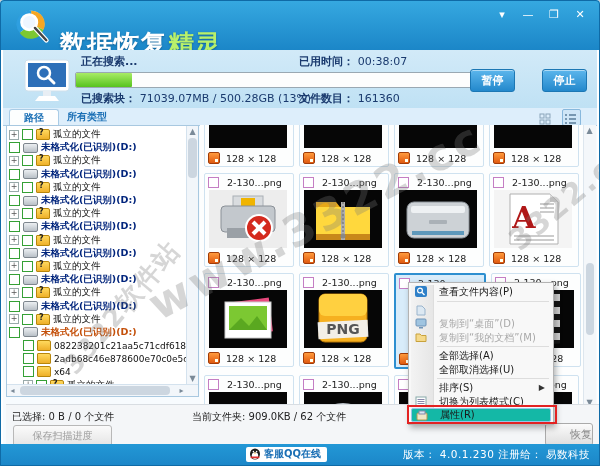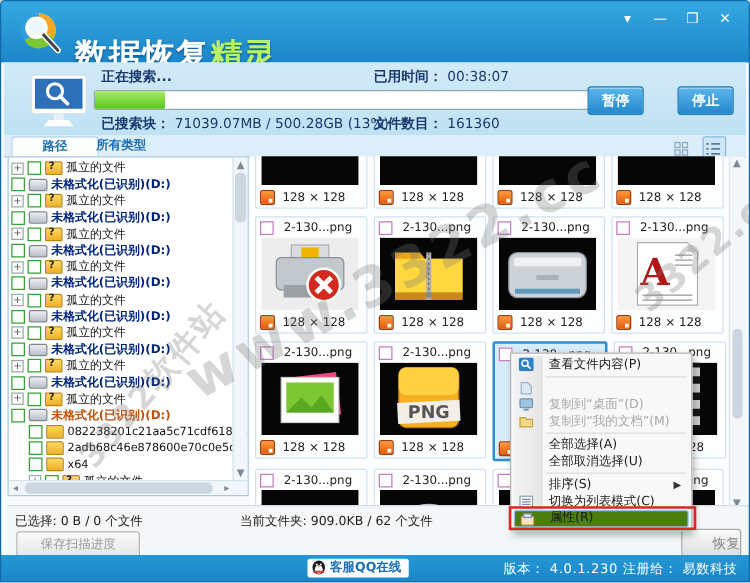--- a/index.html
+++ b/index.html
@@ -22,21 +22,21 @@
   #progressbar{position:absolute;left:72px;top:22px;width:432px;height:14px;background:#fdfdfd;
                border:1px solid #9aa8b2;border-radius:2px;}
   #progressfill{height:100%;background:linear-gradient(#a8ec66,#57c31d);border-radius:1px;}
   .bluebtn{position:absolute;top:19px;width:43px;height:21px;border:1px solid #1c77b4;border-radius:3px;
            background:linear-gradient(#5cb6ec,#2388cc);color:#fff;font-size:11px;font-weight:bold;
            text-align:center;line-height:21px;cursor:pointer;box-shadow:inset 0 1px 0 rgba(255,255,255,.5);}
   
   #mainbody{position:absolute;left:3px;top:108px;width:594px;height:336px;background:#f7fbfe;}
   #tabstrip{position:absolute;left:0;top:0;width:594px;height:17px;background:#ddeefb;border-bottom:1px solid #aacce6;}
   .tab{position:absolute;top:1px;height:16px;font-size:10px;font-weight:bold;text-align:right;
-       line-height:16px;padding:0 24px;cursor:pointer;color:#1a6fb5;}
+       line-height:16px;padding:0 14px;cursor:pointer;color:#1a6fb5;}
   .tab.active{background:#fdfefe;border:1px solid #aacce6;border-bottom:none;border-radius:3px 3px 0 0;color:#1a6fb5;}
   #viewbtns{position:absolute;right:16px;top:1px;display:flex;gap:6px;}
   .viewbtn{width:17px;height:15px;border:1px solid transparent;border-radius:2px;cursor:pointer;position:relative;}
   .viewbtn.selected{border-color:#88b8dd;background:#cfe6f7;}
   
   #treepanel{position:absolute;left:3px;top:17px;width:191px;height:270px;background:#fff;
              border:1px solid #a8c8e0;overflow:hidden;}
   #tree{position:absolute;left:1px;top:2px;width:172px;}
   .trow{height:13.2px;display:flex;align-items:center;white-space:nowrap;cursor:pointer;}
   .texp{width:8px;height:8px;border:1px solid #9aa;background:#fff;color:#555;font-size:8px;line-height:7px;
@@ -88,21 +88,21 @@
   #qqbadge span{font-size:10px;font-weight:bold;color:#1a6fb5;margin-left:3px;}
   #versiontext{position:absolute;right:10px;top:4px;font-size:10.5px;color:#fff;letter-spacing:.5px;}
   
   #ctxmenu{position:absolute;left:408px;top:282px;width:140px;background:#f8f8f8;border:1px solid #b3b3b3;
            box-shadow:2px 3px 6px rgba(0,0,0,.3);z-index:40;padding:2px;}
   #ctxmenu .iconstrip{position:absolute;left:2px;top:2px;bottom:2px;width:22px;
            background:linear-gradient(90deg,#f3f3f3,#e6e6e6);border-right:1px solid #ddd;}
   .mitem{position:relative;height:13.5px;line-height:13.5px;font-size:10px;color:#1a1a1a;
          padding-left:28px;white-space:nowrap;cursor:pointer;}
   .mitem.disabled{color:#a8a8a8;cursor:default;}
-  .mitem.hover{background:#4d7c0f;border:1px solid #98c4e8;border-radius:2px;height:11.5px;line-height:11.5px;}
+  .mitem.hover{background:#14b8a6;border:1px solid #98c4e8;border-radius:2px;height:11.5px;line-height:11.5px;}
   .msep{height:1px;background:#ddd;margin:2px 2px 2px 26px;}
   .micon{position:absolute;left:4px;top:1px;width:12px;height:11px;}
   .msub{position:absolute;right:6px;top:0;font-size:8px;color:#333;}
   .redbox{position:absolute;left:-5px;right:-7px;top:-4px;bottom:-3px;border:2px solid #e32222;z-index:5;pointer-events:none;}
   
   .wm{position:absolute;color:rgba(120,120,120,.30);pointer-events:none;z-index:60;font-weight:bold;white-space:nowrap;}
   #wm1{left:130px;top:195px;font-size:44px;transform:rotate(-28deg);letter-spacing:4px;}
   #wm2{left:40px;top:290px;font-size:26px;transform:rotate(-50deg);letter-spacing:2px;}
   #wm3{right:-40px;top:180px;font-size:30px;transform:rotate(-40deg);letter-spacing:2px;}
   

